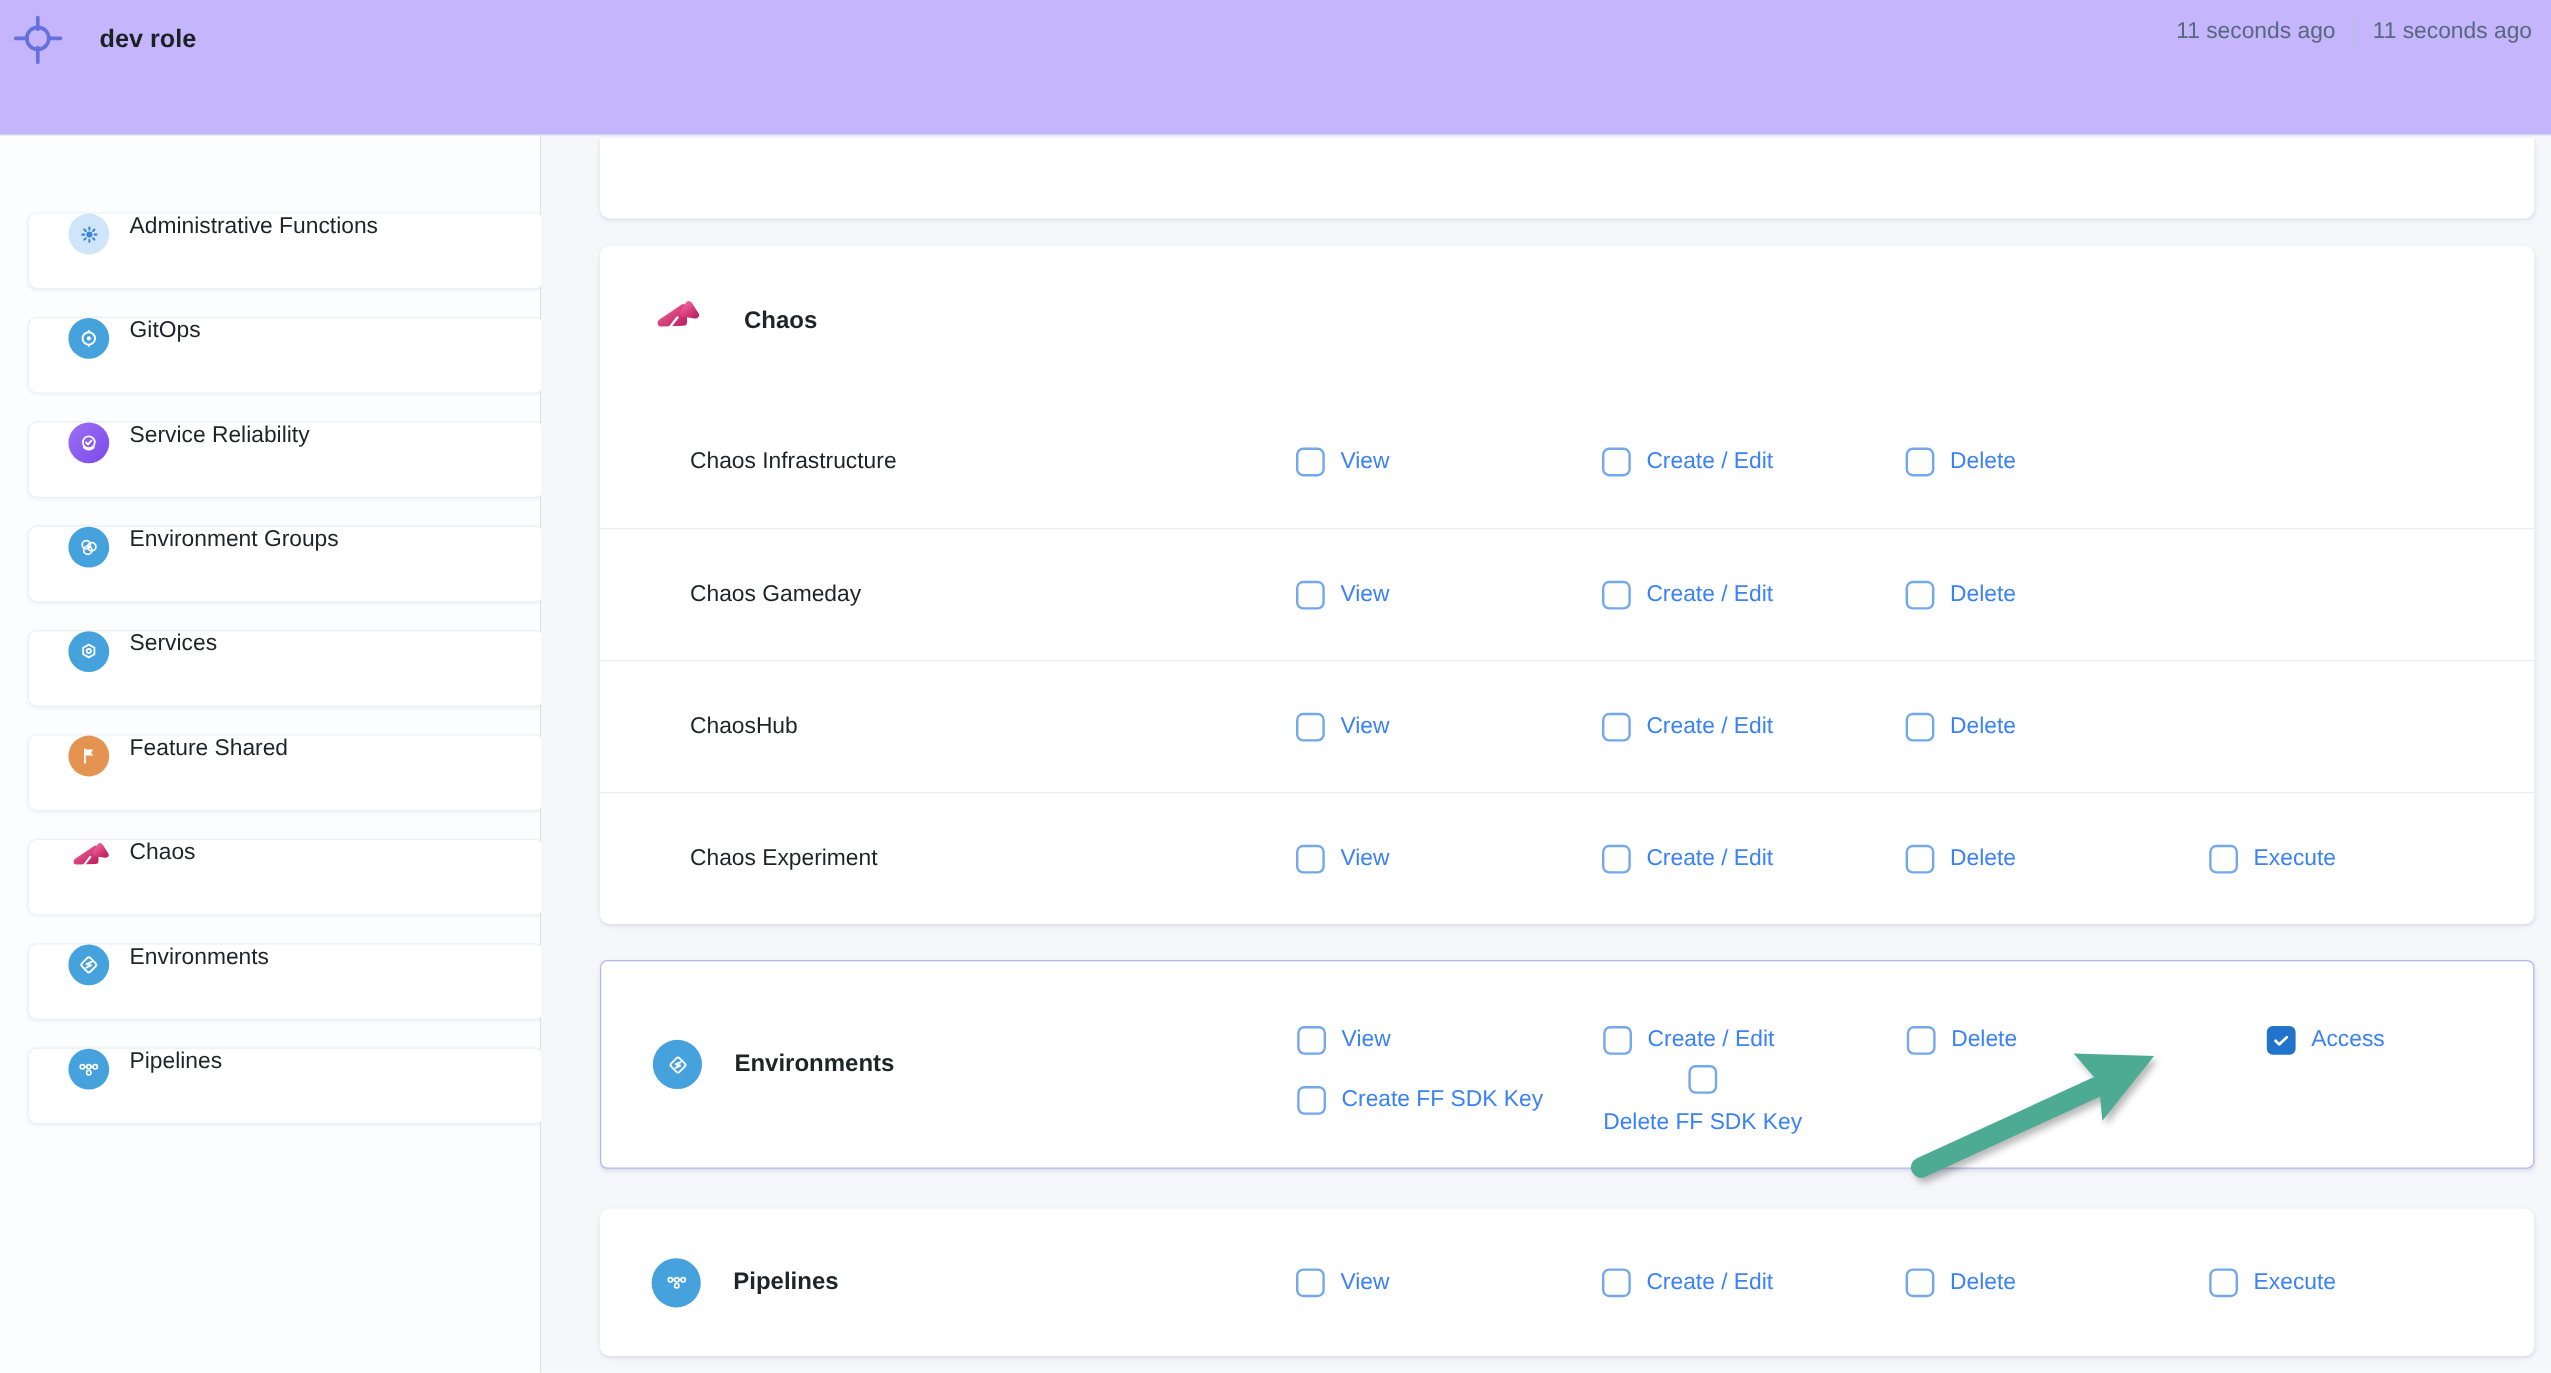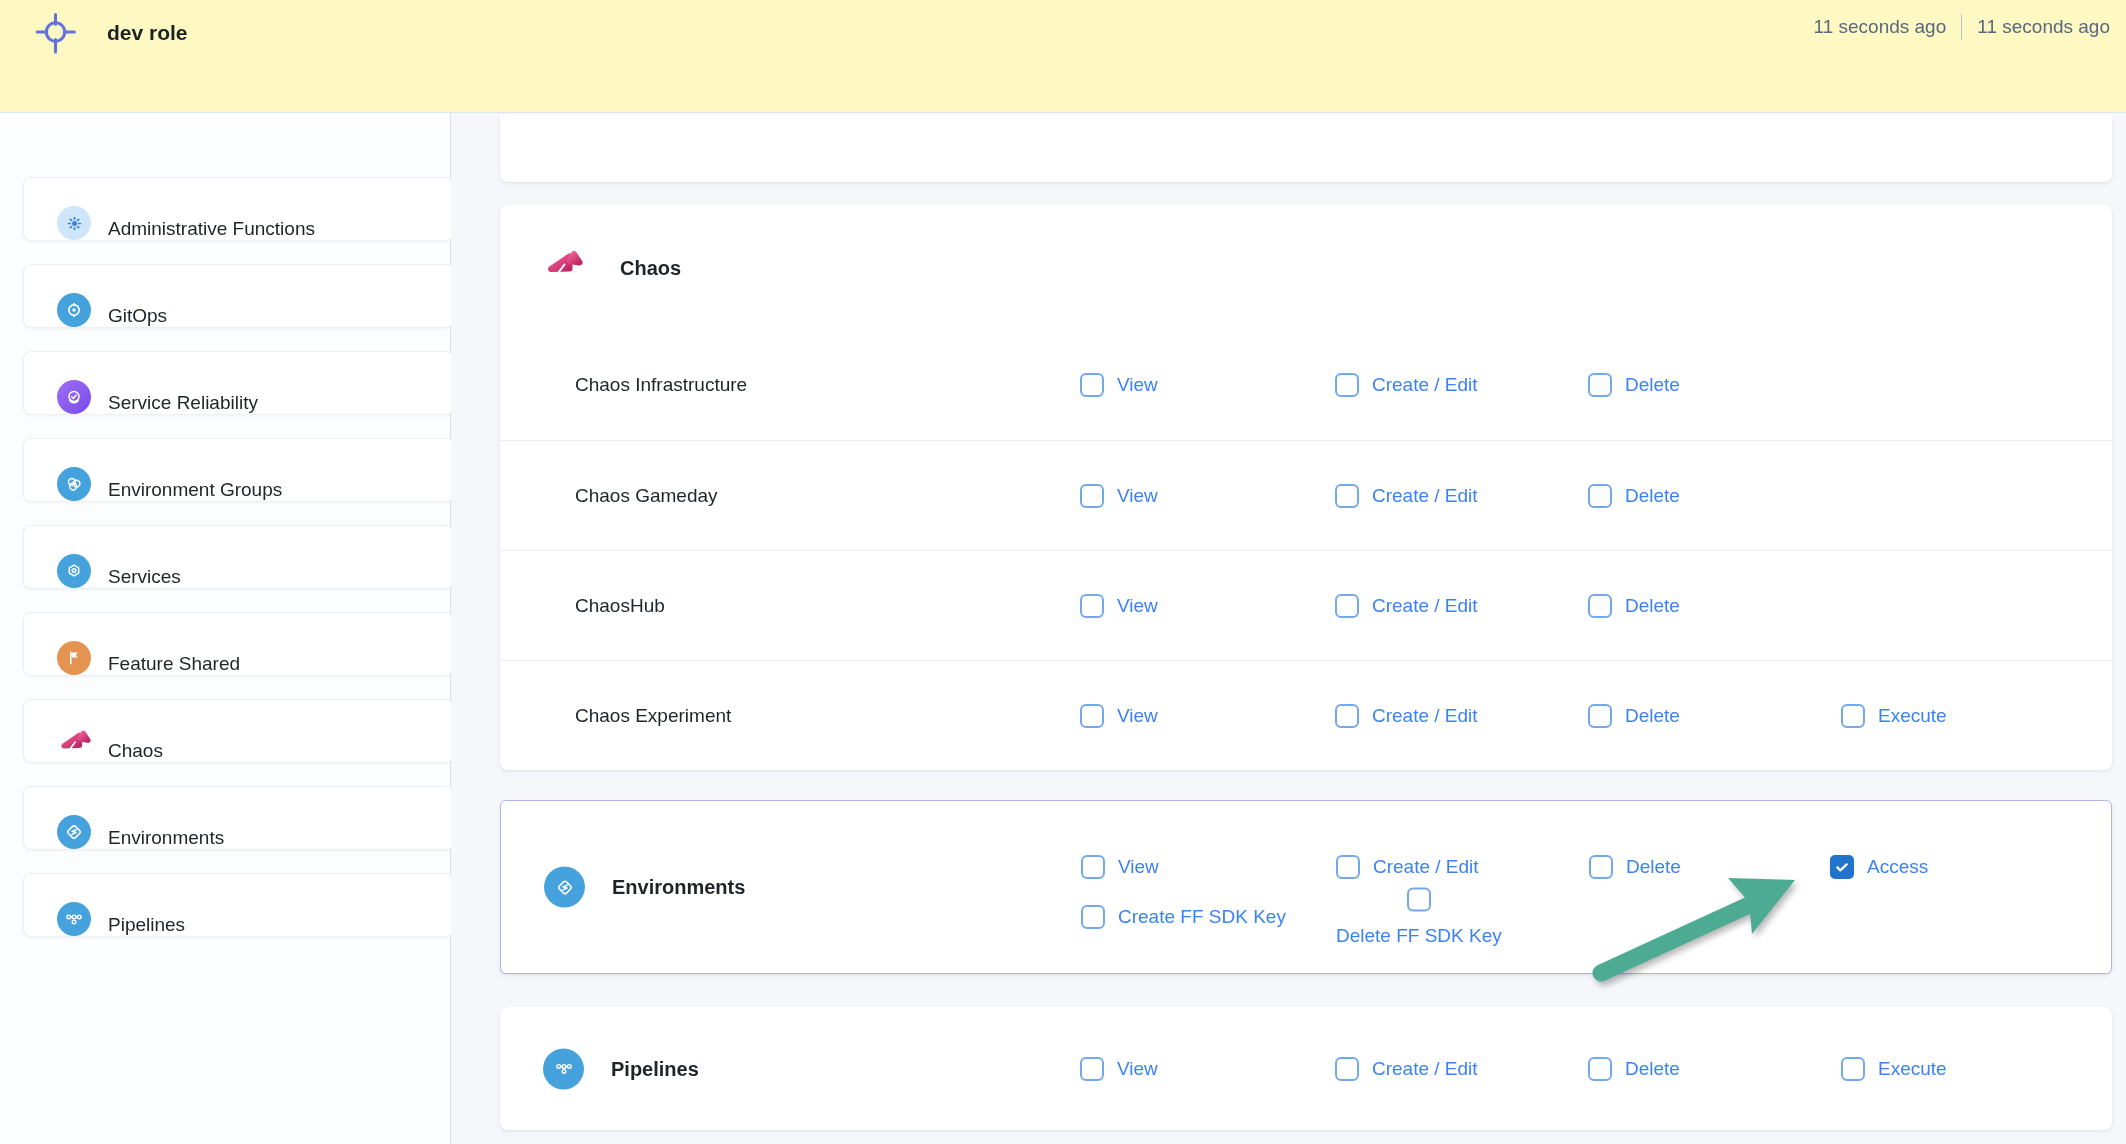--- a/index.html
+++ b/index.html
@@ -1,33 +1,33 @@
 <!DOCTYPE html>
 <html><head>
 <meta charset="utf-8">
 <style>
   *{margin:0;padding:0;box-sizing:border-box}
   html,body{width:2126px;height:1144px}
   body{font-family:"Liberation Sans",sans-serif;background:#fff;position:relative;overflow:hidden}
 
   
-  .header{position:absolute;left:0;top:0;width:2126px;height:113px;background:#fef9c3;
+  .header{position:absolute;left:0;top:0;width:2126px;height:113px;background:#c4b5fd;
     border-bottom:1px solid #dde8ee;display:flex;justify-content:space-between;align-items:flex-start;
-    padding:8px 16px 0 32px}
+    padding:8px 16px 0 8px}
   .header-left{display:flex;align-items:center;gap:28px;height:50px}
   .page-title{font-size:21px;font-weight:700;color:#1c2126}
   .header-right{display:flex;align-items:center;margin-top:6px}
   .timestamp{font-size:19px;color:#57687f}
   .vsep{width:1px;height:26px;background:#b7c1ce;margin:0 15px}
 
   
   .sidebar{position:absolute;left:0;top:113px;width:451px;height:1031px;background:#fcfdfe;
     border-right:1px solid #dbe0e8;padding-top:64px}
   .side-card{width:431px;height:64px;margin:0 0 23px 23px;background:#fff;border:1px solid #eceff4;
-    border-radius:8px;box-shadow:0 1px 3px rgba(25,40,70,.05);display:flex;align-items:flex-end;
+    border-radius:8px;box-shadow:0 1px 3px rgba(25,40,70,.05);display:flex;align-items:flex-start;
     padding-left:33px;gap:17px;cursor:pointer}
   .side-icon{width:34px;height:34px;border-radius:50%;display:flex;align-items:center;justify-content:center;flex:none}
   .v-lightblue{background:#cfe5f9;color:#3c83da}
   .v-blue{background:#45a2dd;color:#fff}
   .v-purple{background:linear-gradient(135deg,#9d6ff5,#7a4be8);color:#fff}
   .v-orange{background:#e59350;color:#fff}
   .v-shield,.v-chaos{background:transparent;border-radius:0}
   .side-label{font-size:19px;font-weight:500;color:#1f2428}
 
   
@@ -314,21 +314,21 @@
           <span class="perm-label">View</span>
         </label>
         <label class="perm" style="left: 835px;">
           <span class="cb"></span>
           <span class="perm-label">Create / Edit</span>
         </label>
         <label class="perm" style="left: 1088px;">
           <span class="cb"></span>
           <span class="perm-label">Delete</span>
         </label>
-        <label class="perm" style="left: 1329px;">
+        <label class="perm" style="left: 1388px;">
           <span class="cb checked">
             <svg viewBox="0 0 24 24" width="16" height="16">
               <path d="M5 12.5l4.5 4.5L19 8" fill="none" stroke="#fff" stroke-width="3.4" stroke-linecap="round" stroke-linejoin="round"></path>
             </svg>
           </span>
           <span class="perm-label">Access</span>
         </label>
       </div>
     <div class="hrow hrow-2" id="env-row-1">
         <label class="perm" style="left: 580px;">

